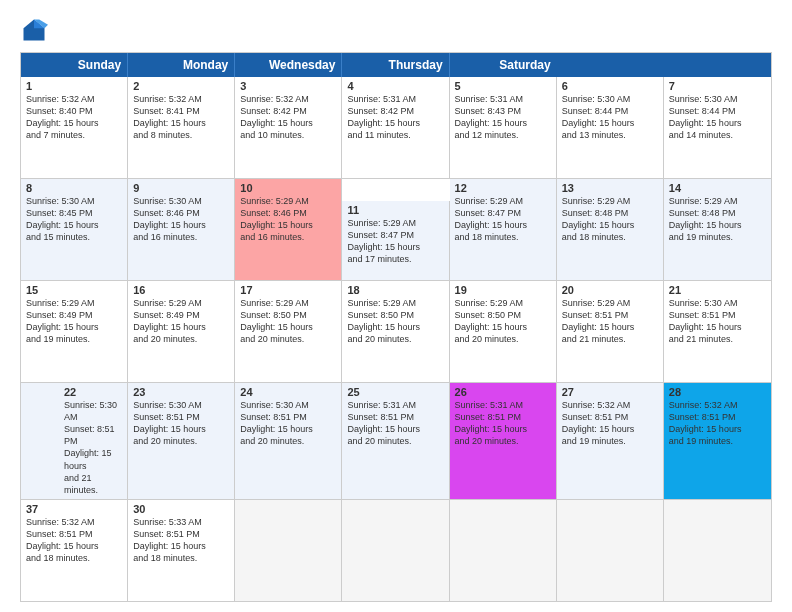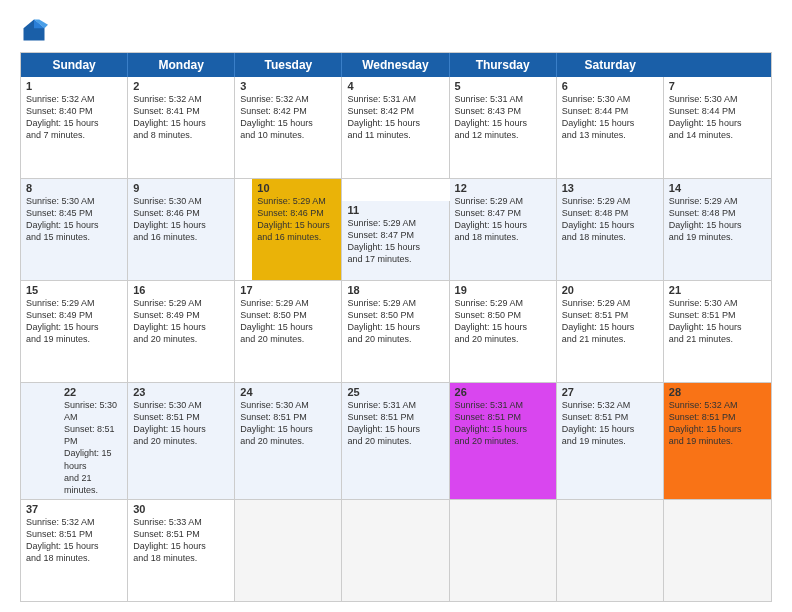--- a/index.html
+++ b/index.html
@@ -61,21 +61,21 @@
     .cal-header {
       display: grid;
       grid-template-columns: repeat(7, 1fr);
       background: #1a5fa8;
     }
     .cal-header-cell {
       color: #fff;
       font-size: 12px;
       font-weight: bold;
       padding: 5px 6px;
-      text-align: center;
+      text-align: right;
       border-right: 1px solid #3a7fc8;
     }
     .cal-header-cell:last-child { border-right: none; }
     .cal-body {
       flex: 1;
       display: flex;
       flex-direction: column;
     }
     .cal-row {
       display: grid;
@@ -127,21 +127,20 @@
     <div class="title-block">
       <div class="title-month"></div>
       <div class="title-location"></div>
     </div>
   </div>
 
   <div class="calendar">
     <div class="cal-header">
     <div class="cal-header-cell">Sunday</div>
         <div class="cal-header-cell">Monday</div>
-        <div class="cal-header-cell">Tuesday</div>
         <div class="cal-header-cell">Wednesday</div>
         <div class="cal-header-cell">Thursday</div>
         <div class="cal-header-cell">Saturday</div>
       </div>
     <div class="cal-body">
     <div class="cal-row">
           <div class="cal-cell">
             <span class="day-num">1</span>
             <div class="cell-text">Sunrise: 5:32 AM<br>Sunset: 8:40 PM<br>Daylight: 15 hours<br>and 7 minutes.</div>
           </div>
@@ -172,21 +171,21 @@
         </div>
         <div class="cal-row">
           <div class="cal-cell alt-row" style="background: rgb(238, 243, 251);">
             <span class="day-num">8</span>
             <div class="cell-text">Sunrise: 5:30 AM<br>Sunset: 8:45 PM<br>Daylight: 15 hours<br>and 15 minutes.</div>
           </div>
           <div class="cal-cell alt-row" style="background: rgb(238, 243, 251);">
             <span class="day-num">9</span>
             <div class="cell-text">Sunrise: 5:30 AM<br>Sunset: 8:46 PM<br>Daylight: 15 hours<br>and 16 minutes.</div>
           </div>
-          <div class="cal-cell alt-row" style="background: #eab308; margin-left: 17px;">
+          <div class="cal-cell alt-row" style="background: #fca5a5;">
             <span class="day-num">10</span>
             <div class="cell-text">Sunrise: 5:29 AM<br>Sunset: 8:46 PM<br>Daylight: 15 hours<br>and 16 minutes.</div>
           </div>
           <div class="cal-cell alt-row" style="background: rgb(238, 243, 251); margin-top: 22px;">
             <span class="day-num">11</span>
             <div class="cell-text">Sunrise: 5:29 AM<br>Sunset: 8:47 PM<br>Daylight: 15 hours<br>and 17 minutes.</div>
           </div>
           <div class="cal-cell alt-row" style="background: rgb(238, 243, 251);">
             <span class="day-num">12</span>
             <div class="cell-text">Sunrise: 5:29 AM<br>Sunset: 8:47 PM<br>Daylight: 15 hours<br>and 18 minutes.</div>
@@ -248,21 +247,21 @@
             <div class="cell-text">Sunrise: 5:31 AM<br>Sunset: 8:51 PM<br>Daylight: 15 hours<br>and 20 minutes.</div>
           </div>
           <div class="cal-cell alt-row" style="background: #d946ef;">
             <span class="day-num">26</span>
             <div class="cell-text">Sunrise: 5:31 AM<br>Sunset: 8:51 PM<br>Daylight: 15 hours<br>and 20 minutes.</div>
           </div>
           <div class="cal-cell alt-row" style="background: rgb(238, 243, 251);">
             <span class="day-num">27</span>
             <div class="cell-text">Sunrise: 5:32 AM<br>Sunset: 8:51 PM<br>Daylight: 15 hours<br>and 19 minutes.</div>
           </div>
-          <div class="cal-cell alt-row" style="background: #f97316;">
+          <div class="cal-cell alt-row" style="background: #0ea5e9;">
             <span class="day-num">28</span>
             <div class="cell-text">Sunrise: 5:32 AM<br>Sunset: 8:51 PM<br>Daylight: 15 hours<br>and 19 minutes.</div>
           </div>
         </div>
         <div class="cal-row">
           <div class="cal-cell">
             <span class="day-num">37</span>
             <div class="cell-text">Sunrise: 5:32 AM<br>Sunset: 8:51 PM<br>Daylight: 15 hours<br>and 18 minutes.</div>
           </div>
           <div class="cal-cell">

